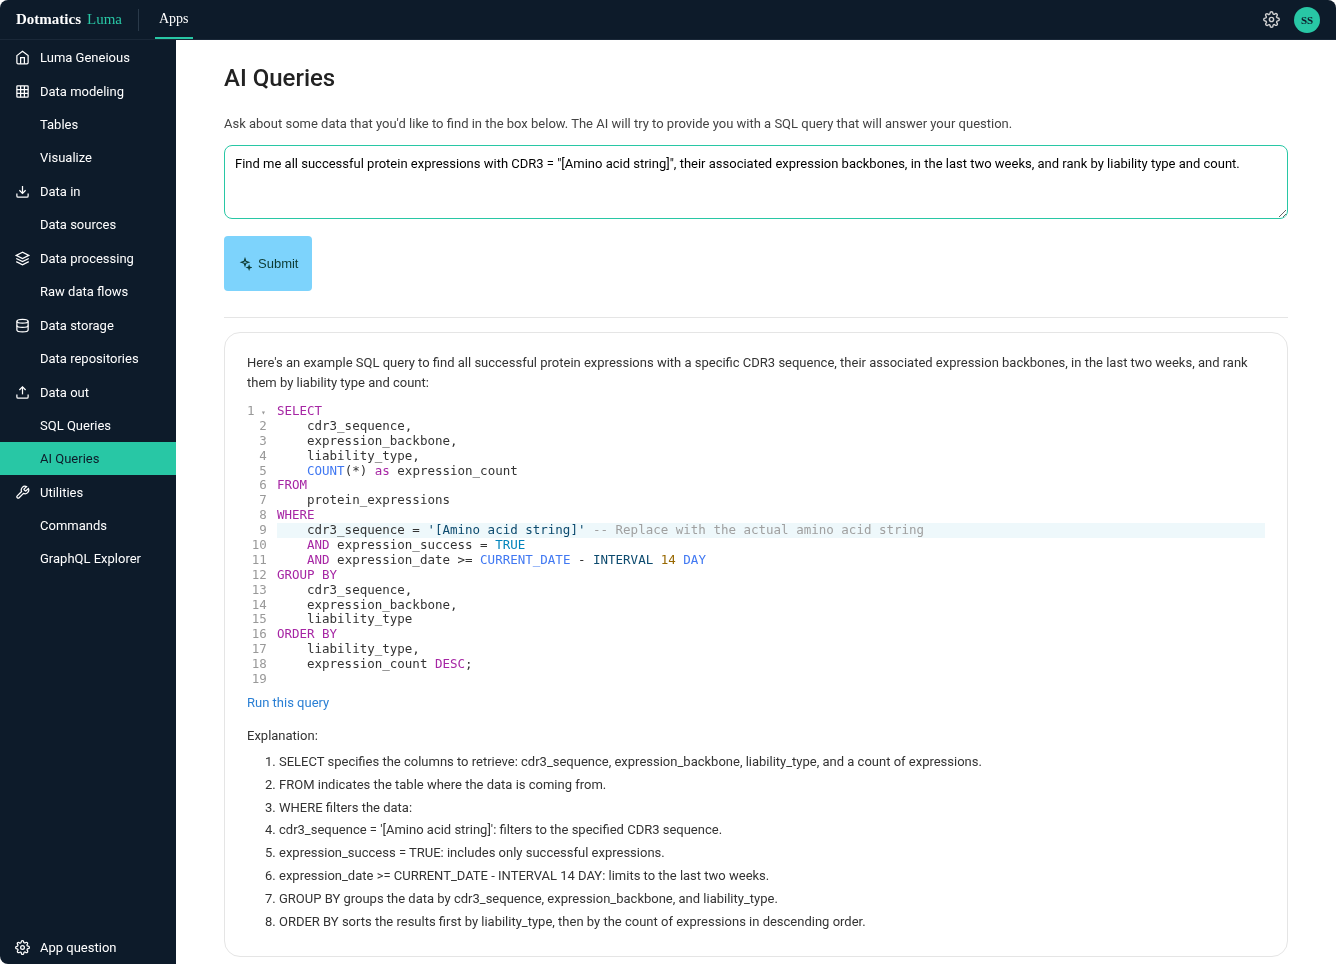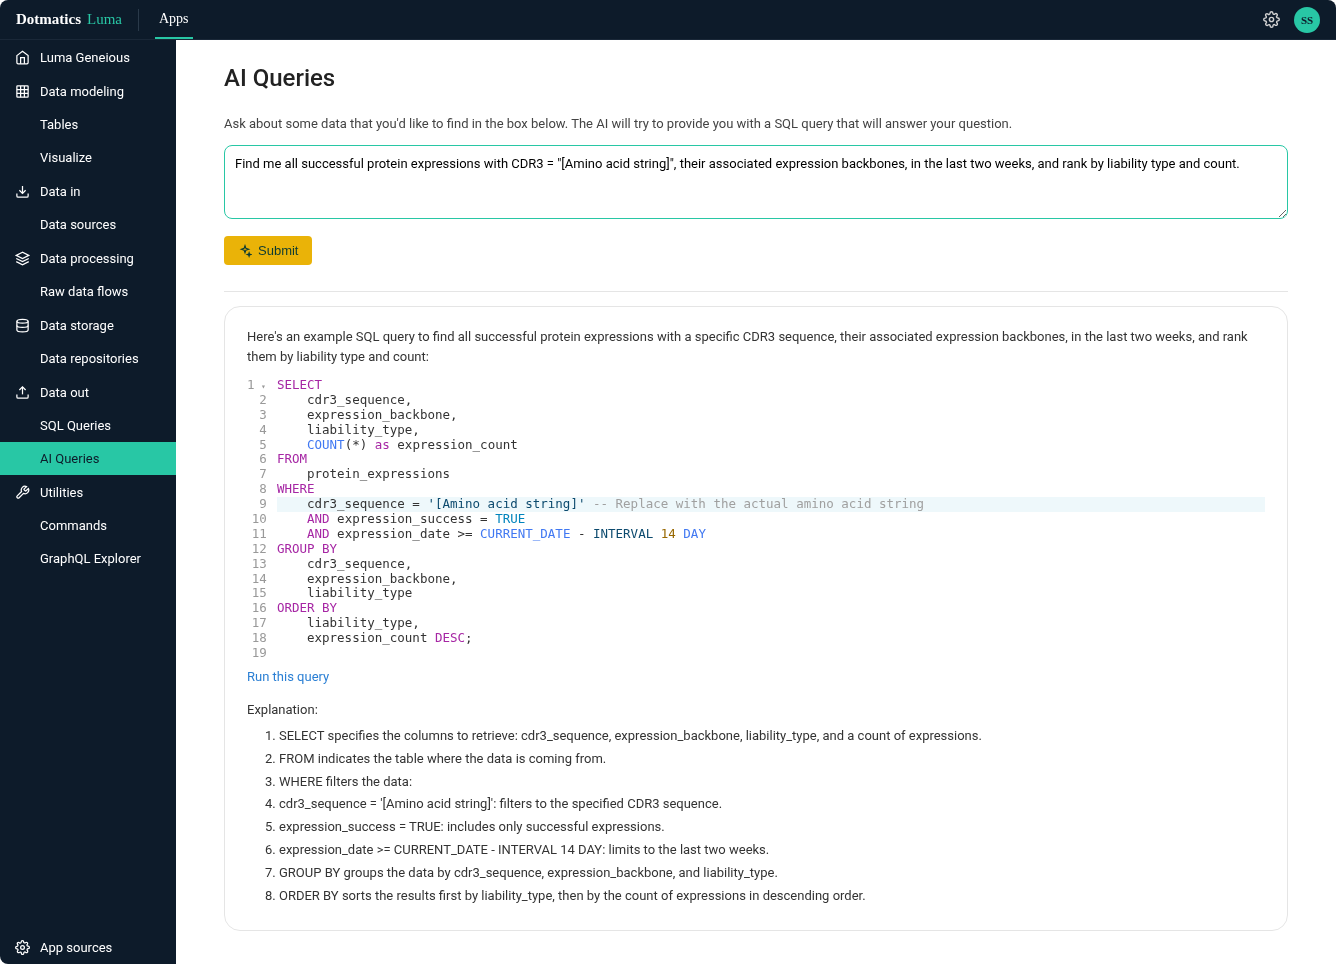--- a/index.html
+++ b/index.html
@@ -17,21 +17,21 @@
 .sidebar { width: 176px; background: #0d1b2a; color: #fff; display: flex; flex-direction: column; font-size: 13px; }
 .side-item { display: flex; align-items: center; gap: 10px; padding: 9px 14px; cursor: pointer; }
 .side-item.sub { padding-left: 40px; }
 .side-item.active { background: #28c7a5; color: #0d1b2a; }
 .side-item .icon { width: 16px; height: 16px; display: flex; align-items: center; justify-content: center; flex-shrink:0; }
 .side-footer { margin-top: auto; }
 .main { flex: 1; padding: 24px 48px; overflow-y: auto; background: #fff; }
 .main h1 { font-size: 24px; font-weight: 500; color: #222; margin-bottom: 24px; }
 .instructions { font-size: 13px; color: #444; margin-bottom: 14px; }
 .query-box { width: 100%; min-height: 74px; border: 1.5px solid #28c7a5; border-radius: 8px; padding: 10px; font-family: inherit; font-size: 13px; resize: vertical; }
-.submit-btn { margin-top: 14px; background: #eab308; border: none; border-radius: 4px; padding: 7px 14px; display: flex; align-items: center; gap: 6px; font-size: 13px; color: #0d3b33; cursor: pointer; }
+.submit-btn { margin-top: 14px; background: #7dd3fc; border: none; border-radius: 4px; padding: 20px 14px; display: flex; align-items: center; gap: 6px; font-size: 13px; color: #0d3b33; cursor: pointer; }
 .separator-h { border: none; border-top: 1px solid #e5e5e5; margin: 26px 0 0 0; }
 .result-card { border: 1px solid #e5e5e5; border-radius: 16px; padding: 20px 22px; margin-top: 14px; }
 .result-intro { font-size: 13px; color: #333; margin-bottom: 12px; line-height: 1.5; }
 .code-block { display: flex; font-family: 'SF Mono', Menlo, Consolas, monospace; font-size: 12.5px; line-height: 1.15; }
 .gutter { text-align: right; color: #999; padding-right: 10px; user-select: none; }
 .gutter div { height: 14.9px; }
 .code-lines { flex: 1; }
 .code-lines div { height: 14.9px; white-space: pre; }
 .line-hl { background: #eef8fb; }
 .kw { color: #a626a4; }
@@ -168,21 +168,21 @@
           <span>GraphQL Explorer</span>
         </div>
       <div class="side-footer">
         <div class="side-item">
           <span class="icon">
               <svg width="15" height="15" viewBox="0 0 24 24" fill="none" stroke="currentColor" stroke-width="2">
                 <circle cx="12" cy="12" r="3"></circle>
                 <path d="M19.4 15a1.65 1.65 0 0 0 .33 1.82l.06.06a2 2 0 1 1-2.83 2.83l-.06-.06a1.65 1.65 0 0 0-1.82-.33 1.65 1.65 0 0 0-1 1.51V21a2 2 0 0 1-4 0v-.09a1.65 1.65 0 0 0-1-1.51 1.65 1.65 0 0 0-1.82.33l-.06.06a2 2 0 1 1-2.83-2.83l.06-.06a1.65 1.65 0 0 0 .33-1.82 1.65 1.65 0 0 0-1.51-1H3a2 2 0 0 1 0-4h.09a1.65 1.65 0 0 0 1.51-1 1.65 1.65 0 0 0-.33-1.82l-.06-.06a2 2 0 1 1 2.83-2.83l.06.06a1.65 1.65 0 0 0 1.82.33h0a1.65 1.65 0 0 0 1-1.51V3a2 2 0 0 1 4 0v.09a1.65 1.65 0 0 0 1 1.51 1.65 1.65 0 0 0 1.82-.33l.06-.06a2 2 0 1 1 2.83 2.83l-.06.06a1.65 1.65 0 0 0-.33 1.82v0a1.65 1.65 0 0 0 1.51 1H21a2 2 0 0 1 0 4h-.09a1.65 1.65 0 0 0-1.51 1z"></path>
               </svg>
             </span>
-          <span>App sources</span>
+          <span>App question</span>
         </div>
       </div>
     </div>
 
     <div class="main">
       <h1>AI Queries</h1>
       <p class="instructions">Ask about some data that you'd like to find in the box below. The AI will try to provide you with a SQL query that will answer your question.</p>
       <textarea class="query-box" style="">Find me all successful protein expressions with CDR3 = "[Amino acid string]", their associated expression backbones, in the last two weeks, and rank by liability type and count.</textarea>
       <button class="submit-btn">
         <span>

